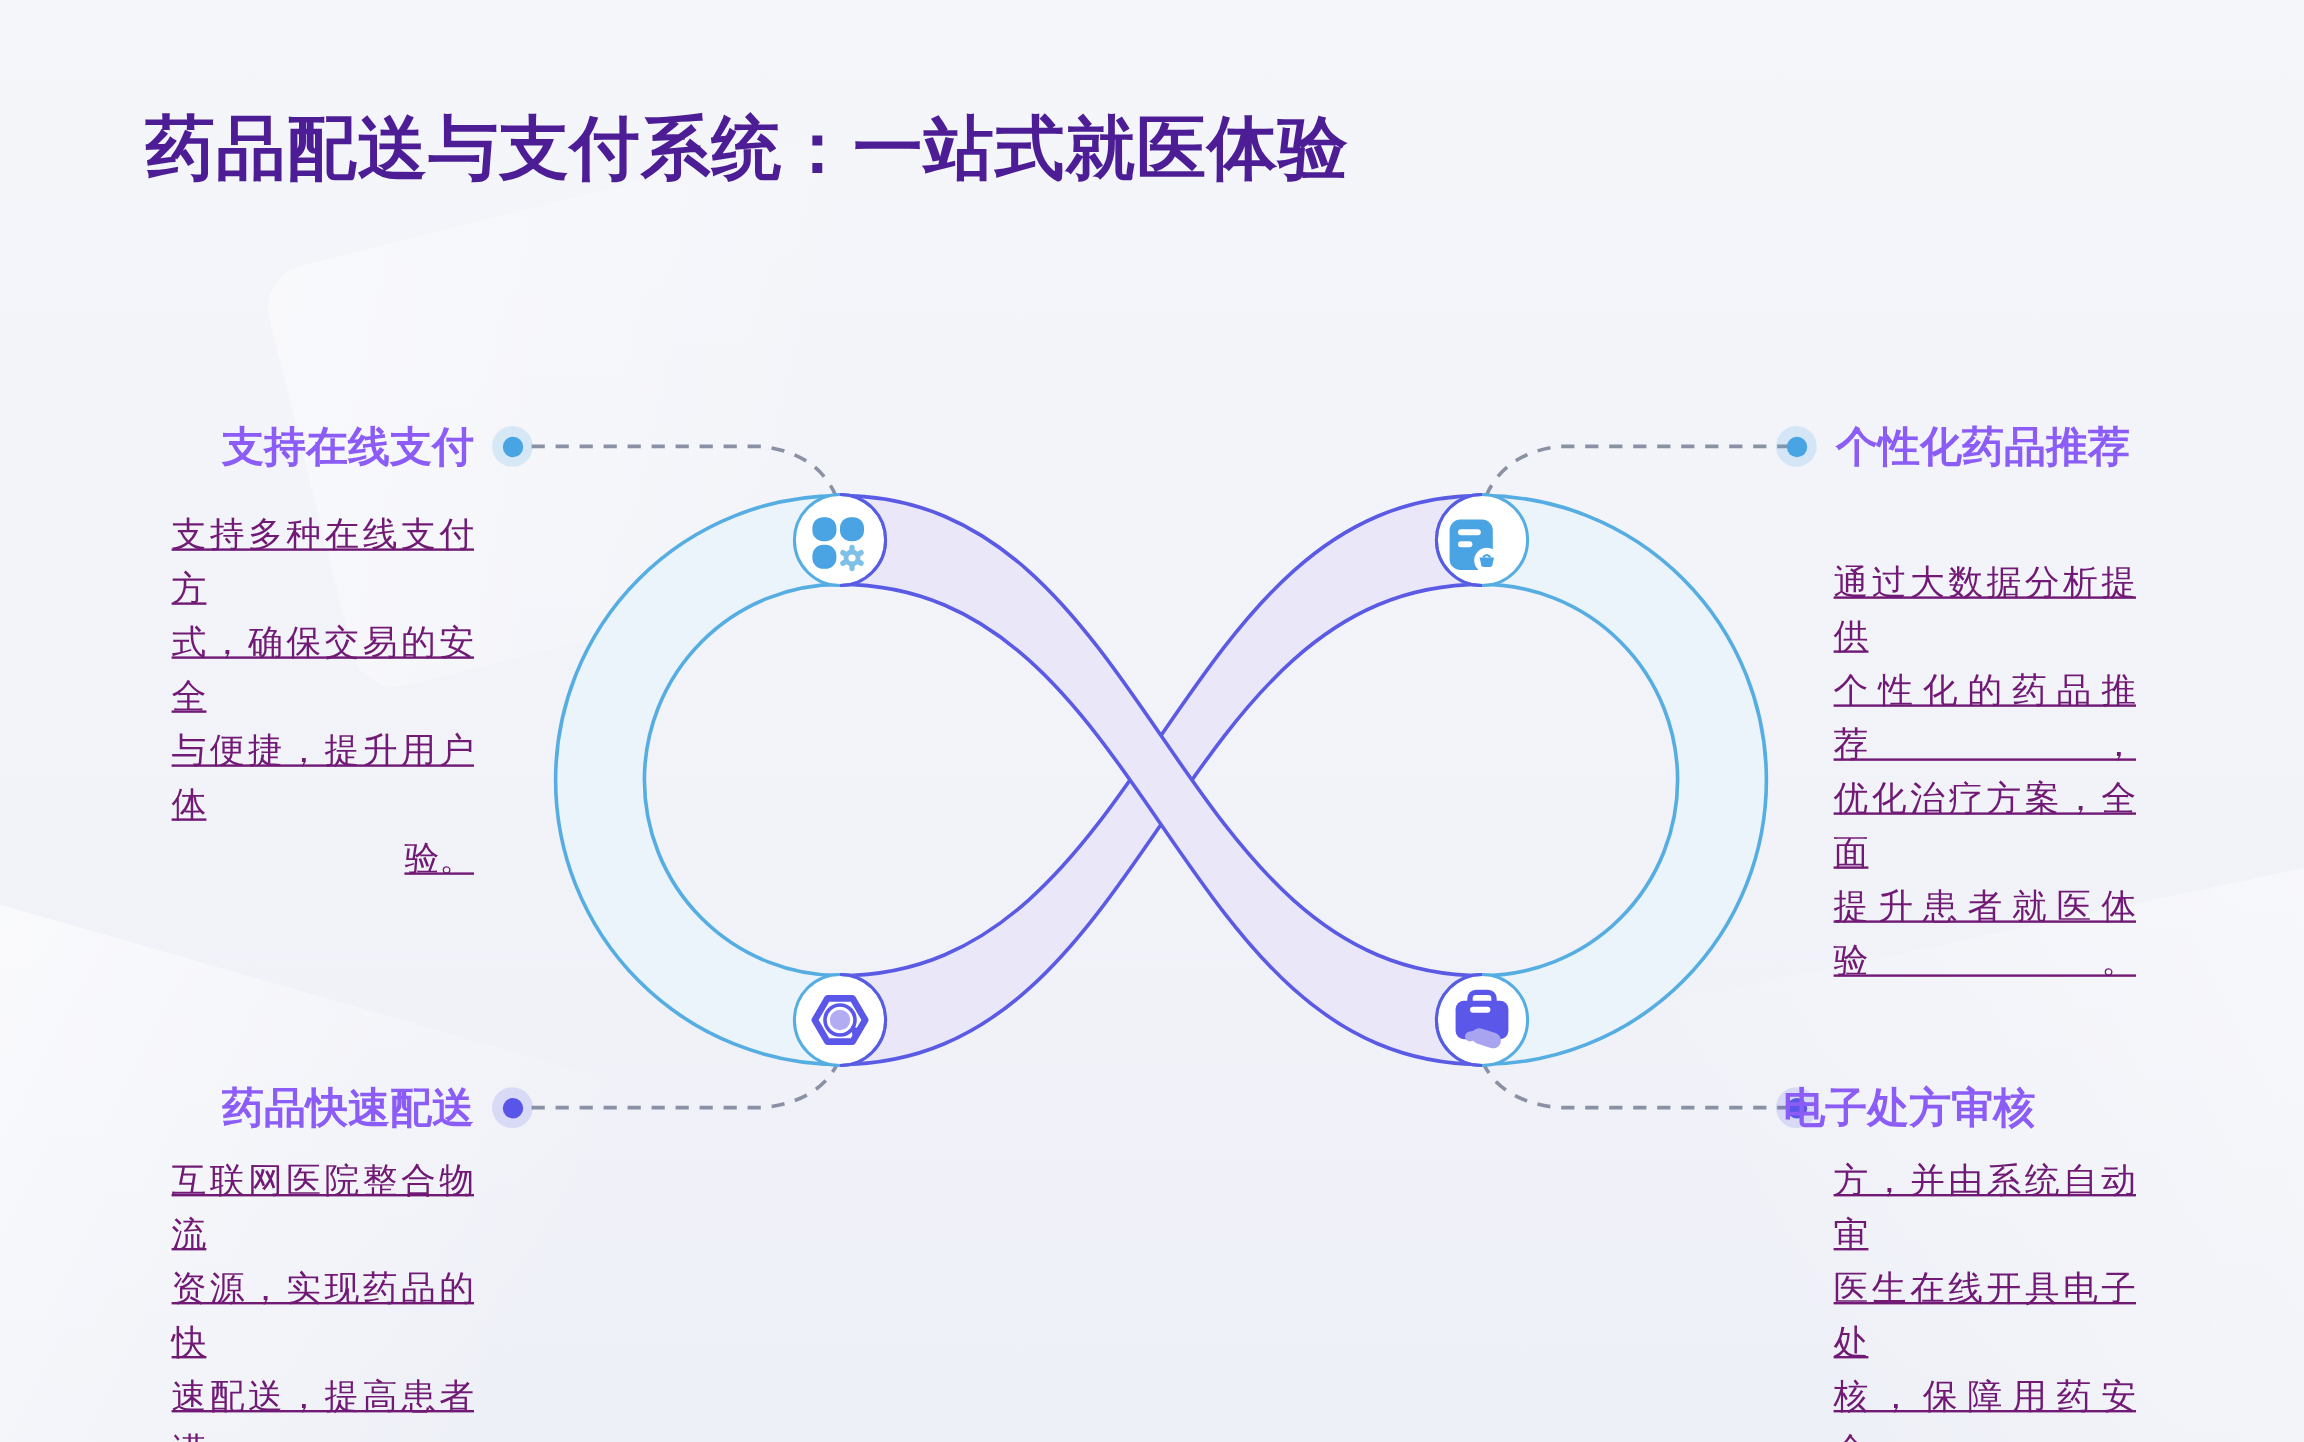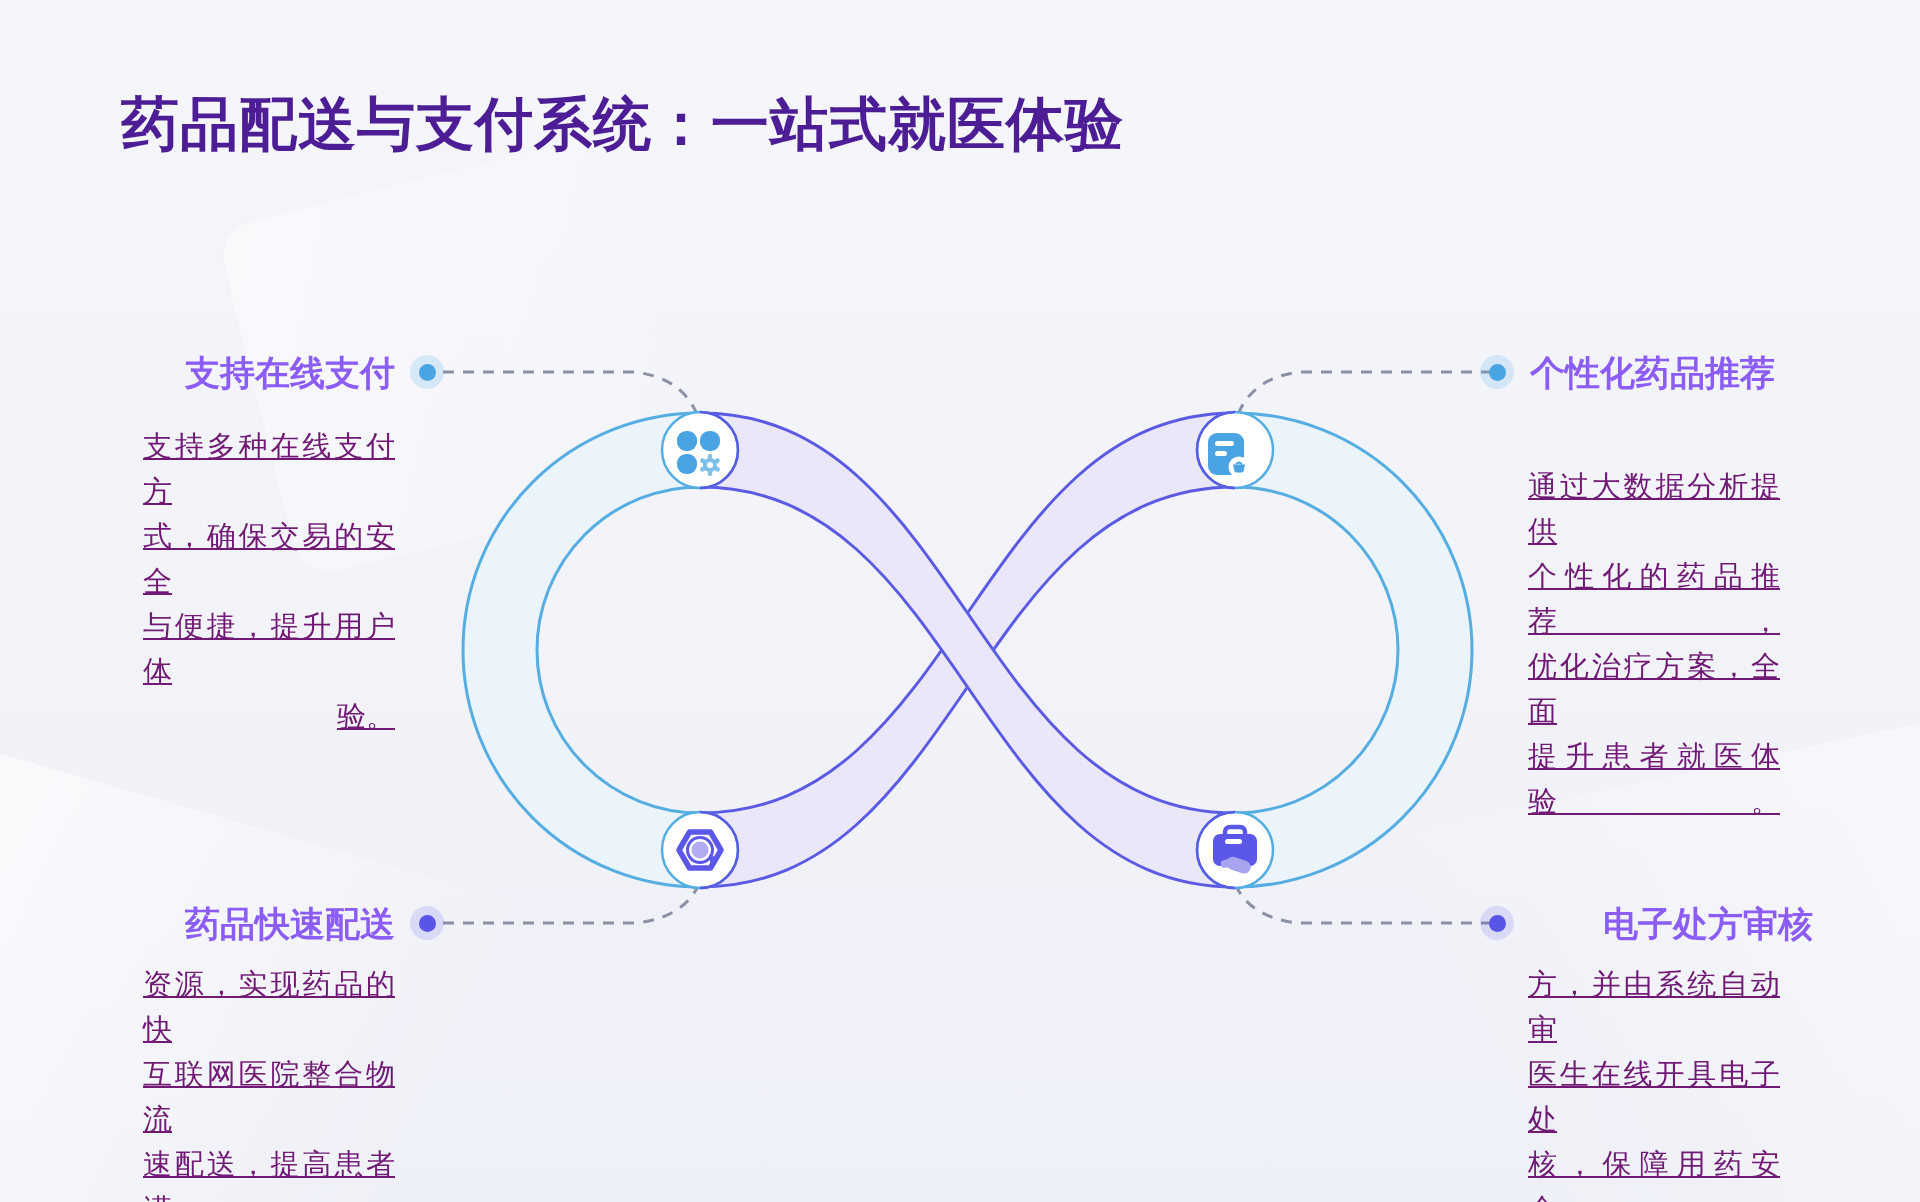--- a/index.html
+++ b/index.html
@@ -165,27 +165,27 @@
   <div class="line">个性化的药品推荐，</div>
   <div class="line">优化治疗方案，全面</div>
   <div class="line">提升患者就医体验。</div>
 </div>
 
 <div class="sec-title align-right" style="left:120px;top:907px;width:275px;">药品快速配送</div>
 <div class="dot dot-purple" style="left:410px;top:906px;">
   <span class="core"></span>
 </div>
 <div class="sec-body" style="left:143px;top:962px;">
+  <div class="line">互联网医院整合物流</div>
   <div class="line">资源，实现药品的快</div>
-  <div class="line">互联网医院整合物流</div>
   <div class="line">速配送，提高患者满</div>
   <div class="line last-right">意度。</div>
 </div>
 
 <div class="dot dot-purple" style="left:1480px;top:906px;">
   <span class="core"></span>
 </div>
-<div class="sec-title" style="left:1603px;top:907px;width:300px;">电子处方审核</div>
+<div class="sec-title" style="left:1486px;top:907px;width:300px;">电子处方审核</div>
 <div class="sec-body" style="left:1528px;top:962px;">
   <div class="line">方，并由系统自动审</div>
   <div class="line">医生在线开具电子处</div>
   <div class="line">核，保障用药安全。</div>
 </div>
 
 </body></html>

